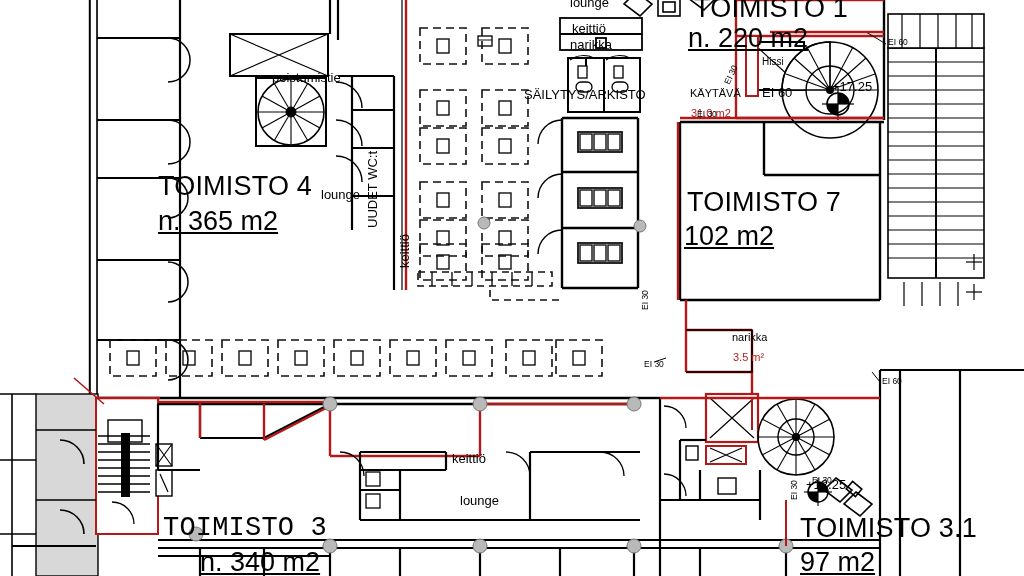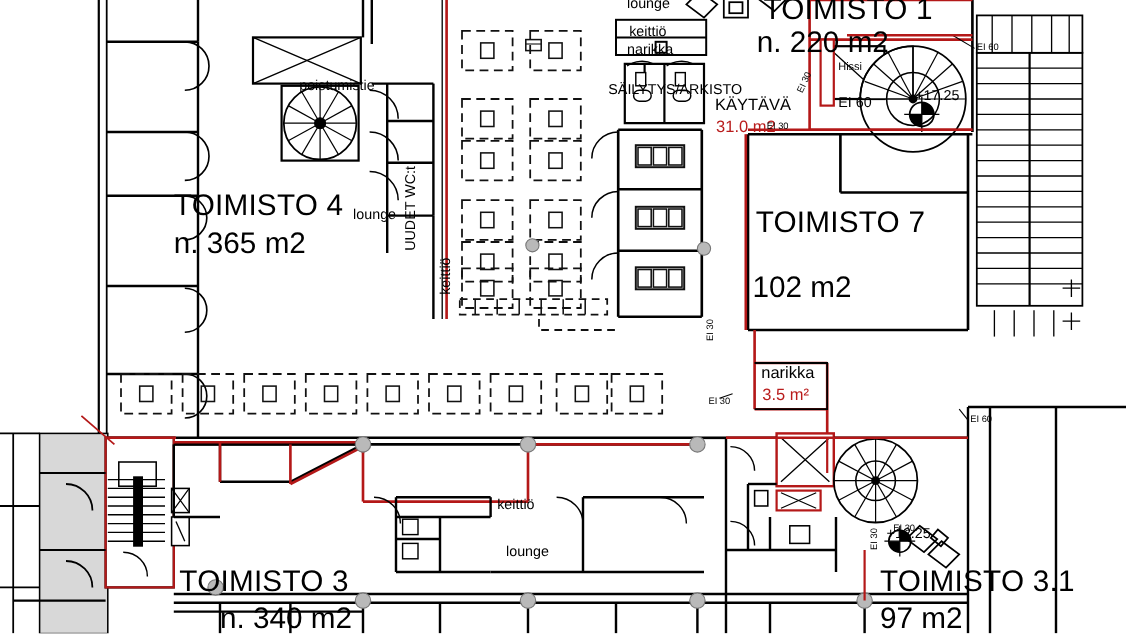--- a/index.html
+++ b/index.html
@@ -1,22 +1,22 @@
 <!DOCTYPE html>
 <html><head>
 <meta charset="utf-8">
 <style>
   html,body{margin:0;padding:0;background:#ffffff;}
   body{font-family:"Liberation Sans",sans-serif;}
   #plan{position:relative;width:1024px;height:576px;background:#ffffff;overflow:hidden;}
   #plan svg{position:absolute;left:0;top:0;}
   .lbl{position:absolute;white-space:nowrap;color:#000;font-family:"Liberation Sans",sans-serif;line-height:1.05;}
   .room-big{font-size:27px;letter-spacing:.2px;}
-  .room-area{font-size:27px;}
-  .room-mid{font-size:15px;}
+  .room-area{font-size:27px;text-decoration:underline;}
+  .room-mid{font-size:11px;margin-left:40px;}
   .room-sm{font-size:13px;}
   .room-xs{font-size:10px;}
   .blue{color:#b91c1c;}
   .rot90{transform:rotate(-90deg);transform-origin:left top;}
   .tiny{font-size:8.5px;}
 </style>
 </head>
 <body>
 
 <div id="plan">
@@ -484,40 +484,40 @@
   </svg>
 
   <div>
     <div class="lbl room-big" style="left:158px;top:172px;">TOIMISTO 4</div>
     <div class="lbl room-area" style="left:158px;top:207px;text-align:right;">n. 365 m2</div>
 
     <div class="lbl room-big" style="left:694px;top:-6px;">TOIMISTO 1</div>
     <div class="lbl room-area" style="left:688px;top:24px;">n. 220 m2</div>
 
     <div class="lbl room-big" style="left:687px;top:188px;">TOIMISTO 7</div>
-    <div class="lbl room-area" style="left:684px;top:222px;margin-top:25px;">102 m2</div>
-
-    <div class="lbl room-big" style="left:163px;top:514px;">TOIMISTO 3</div>
+    <div class="lbl room-area" style="left:684px;top:222px;">102 m2</div>
+
+    <div class="lbl room-big" style="left:163px;top:514px;font-family:Liberation Mono, monospace;">TOIMISTO 3</div>
     <div class="lbl room-area" style="left:160px;top:548px;margin-left:40px;">n. 340 m2</div>
 
     <div class="lbl room-big" style="left:800px;top:514px;">TOIMISTO 3.1</div>
     <div class="lbl room-area" style="left:800px;top:548px;">97 m2</div>
   </div>
 
   <div>
     <div class="lbl room-mid" style="left:650px;top:88px;">KÄYTÄVÄ</div>
     <div class="lbl room-mid blue" style="left:651px;top:108px;">31.0 m2</div>
     <div class="lbl room-mid" style="left:692px;top:332px;">narikka</div>
     <div class="lbl room-mid blue" style="left:693px;top:352px;">3.5 m²</div>
     <div class="lbl room-sm" style="left:272px;top:71px;">poistumistie</div>
     <div class="lbl room-sm" style="left:321px;top:188px;">lounge</div>
     <div class="lbl room-sm" style="left:570px;top:-4px;">lounge</div>
     <div class="lbl room-sm" style="left:572px;top:22px;">keittiö</div>
     <div class="lbl room-sm" style="left:570px;top:38px;">narikka</div>
-    <div class="lbl room-sm" style="left:524px;top:74px;margin-left:29px;">SÄILYTYS/ARKISTO</div>
+    <div class="lbl room-sm" style="left:524px;top:88px;">SÄILYTYS/ARKISTO</div>
     <div class="lbl room-sm" style="left:452px;top:452px;">keittiö</div>
     <div class="lbl room-sm" style="left:460px;top:494px;">lounge</div>
     <div class="lbl room-xs" style="left:762px;top:57px;">Hissi</div>
   </div>
 
   <div>
     <div class="lbl room-sm rot90" style="left:366px;top:228px;">UUDET WC:t</div>
     <div class="lbl room-sm rot90" style="left:398px;top:268px;">keittiö</div>
   </div>
 

